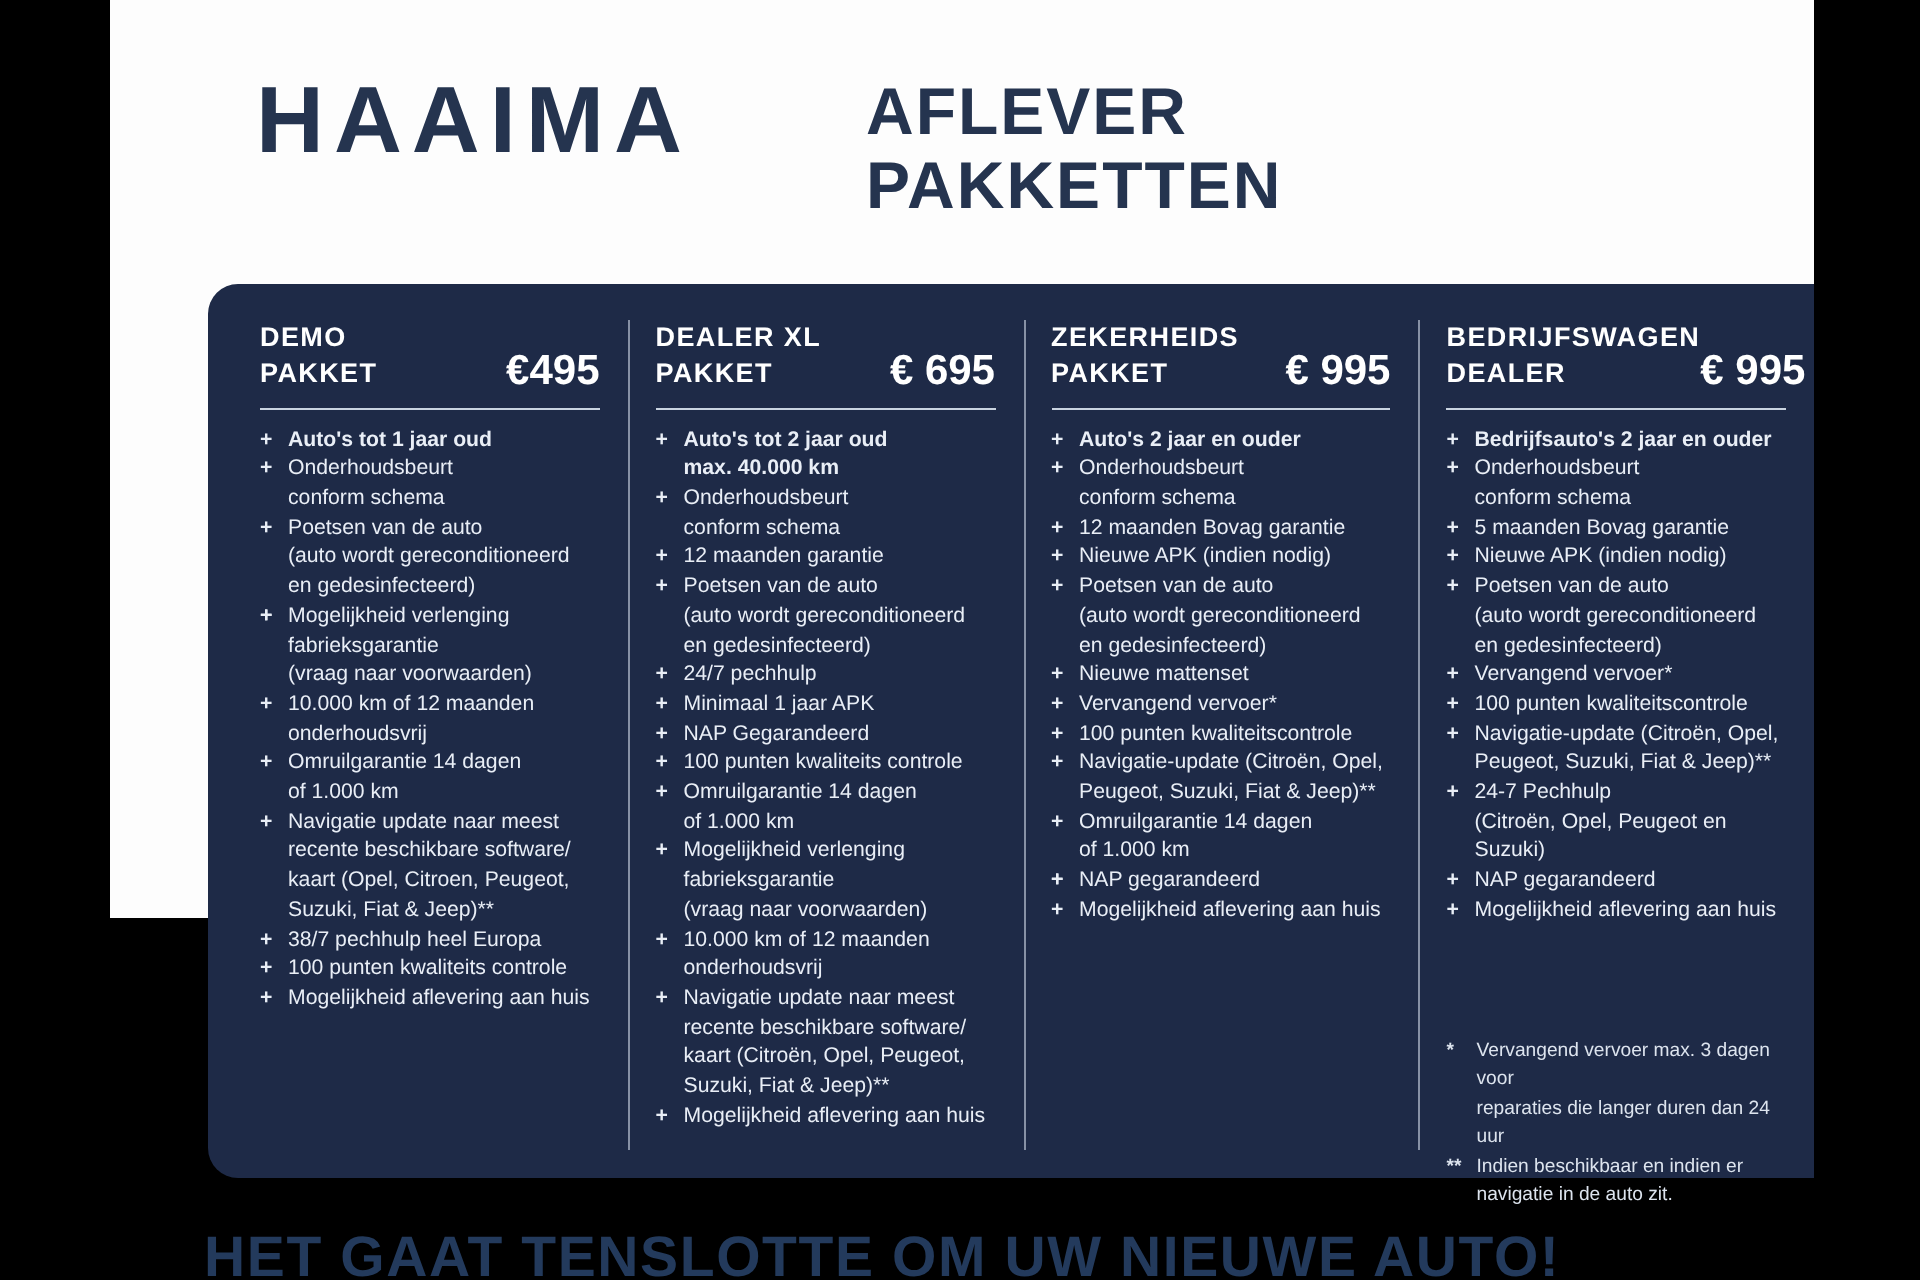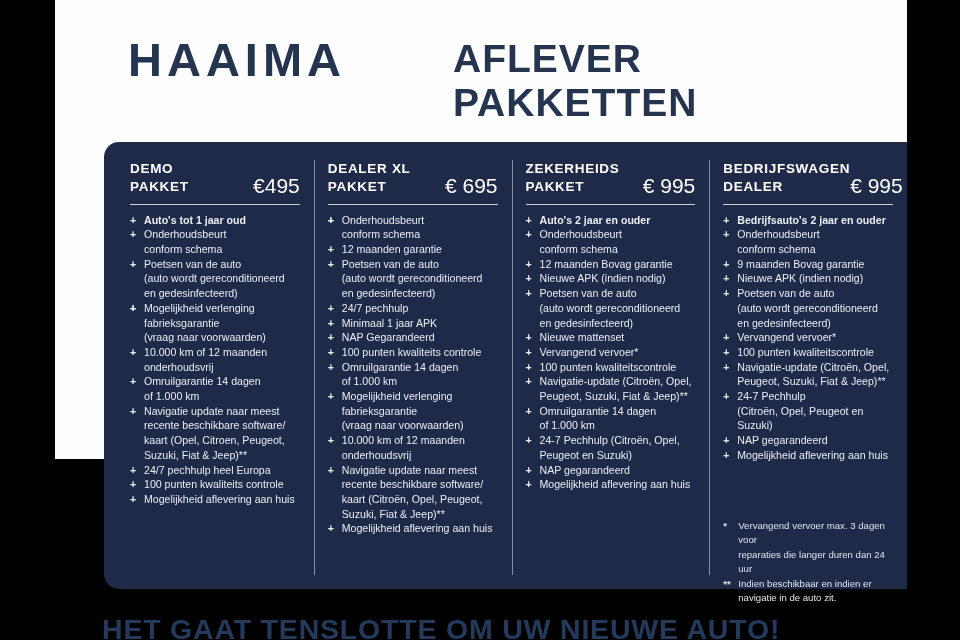--- a/index.html
+++ b/index.html
@@ -8,36 +8,36 @@
   .canvas { position:relative; width:960px; height:640px; background:var(--bar-black,#000); }
 
   .slide { position:absolute; left:55px; top:0; width:852px; height:459px;
            background:var(--slide-white,#fdfdfd); }
 
   
   .brand { position:absolute; left:73px; top:36px; color:var(--brand-navy,#25344f); }
   .brand-name { font-size:47px; font-weight:bold; letter-spacing:5px; line-height:1.04; }
   .brand-tagline { font-size:20.5px; font-weight:400; letter-spacing:2.6px; margin-top:2px; color:#2c3a55; }
 
-  .page-title { position:absolute; left:398px; top:37px; color:var(--brand-navy,#25344f);
-                font-size:39px; font-weight:bold; letter-spacing:1px; line-height:1.13;
+  .page-title { position:absolute; left:378px; top:37px; color:var(--brand-navy,#25344f);
+                font-size:33px; font-weight:bold; letter-spacing:1px; line-height:1.13;
                 white-space:pre-line; }
 
   
   .panel { position:absolute; left:49px; top:142px; width:803px; height:447px;
            background:var(--panel-navy,#1e2a47); border-radius:15px 0 0 15px;
            display:flex; padding:18px 0 14px 0; color:var(--panel-text,#e9eef6); }
   .col { flex:1 1 0; padding:0 8px 0 13px; min-width:0; }
   .col:first-child { padding-left:26px; border-left:none; }
   .col + .col { border-left:1.5px solid var(--divider,rgba(222,230,242,0.55)); }
 
   .col-header { display:flex; justify-content:space-between; align-items:flex-end; padding-right:6px; }
   .col-name { font-size:13.5px; font-weight:bold; letter-spacing:0.7px; line-height:1.32;
               color:#ffffff; white-space:pre-line; }
-  .col-price { font-size:21px; font-weight:normal; color:#ffffff; white-space:nowrap; line-height:1; }
+  .col-price { font-size:21px; font-weight:bold; color:#ffffff; white-space:nowrap; line-height:1; }
   .col-rule { border:none; border-top:1.5px solid #c9d3e0; margin:8px 6px 8px 0; }
 
   .items { list-style:none; }
   .item { position:relative; padding-left:14px; font-size:10.6px; line-height:14.7px; }
   .item .plus { position:absolute; left:0; top:0; font-weight:bold; }
   .item .item-text { white-space:pre-line; }
   .item.bold { font-weight:bold; }
 
   .footnotes { margin-top:56px; font-size:9.6px; line-height:14.5px; color:#dde4ee; }
   .footnote { position:relative; padding-left:15px; }
@@ -81,35 +81,36 @@
 fabrieksgarantie
 (vraag naar voorwaarden)</span></li>
             <li class="item"><span class="plus">+</span><span class="item-text">10.000 km of 12 maanden
 onderhoudsvrij</span></li>
             <li class="item"><span class="plus">+</span><span class="item-text">Omruilgarantie 14 dagen
 of 1.000 km</span></li>
             <li class="item"><span class="plus">+</span><span class="item-text">Navigatie update naar meest
 recente beschikbare software/
 kaart (Opel, Citroen,  Peugeot,
 Suzuki, Fiat &amp; Jeep)**</span></li>
-            <li class="item"><span class="plus">+</span><span class="item-text">24/7 pechhulp heel Europa</span></li>
+            <li class="item"><span class="plus">+</span><span class="item-text">38/7 pechhulp heel Europa</span></li>
             <li class="item"><span class="plus">+</span><span class="item-text">100 punten kwaliteits controle</span></li>
             <li class="item"><span class="plus">+</span><span class="item-text">Mogelijkheid aflevering aan huis</span></li>
           </ul>
   </div>
 
   <div class="col">
     <div class="col-header">
       <div class="col-name">DEALER XL
 PAKKET</div>
       <div class="col-price">€ 695</div>
     </div>
     <hr class="col-rule">
     <ul class="items">
-            <li class="item bold"><span class="plus">+</span></li>
+            <li class="item bold"><span class="plus">+</span><span class="item-text">Auto's tot 2 jaar oud
+max. 40.000 km</span></li>
             <li class="item"><span class="plus">+</span><span class="item-text">Onderhoudsbeurt
 conform schema</span></li>
             <li class="item"><span class="plus">+</span><span class="item-text">12 maanden garantie</span></li>
             <li class="item"><span class="plus">+</span><span class="item-text">Poetsen van de auto
 (auto wordt gereconditioneerd
 en gedesinfecteerd)</span></li>
             <li class="item"><span class="plus">+</span><span class="item-text">24/7 pechhulp</span></li>
             <li class="item"><span class="plus">+</span><span class="item-text">Minimaal 1 jaar APK</span></li>
             <li class="item"><span class="plus">+</span><span class="item-text">NAP Gegarandeerd</span></li>
             <li class="item"><span class="plus">+</span><span class="item-text">100 punten kwaliteits controle</span></li>
@@ -144,39 +145,38 @@
             <li class="item"><span class="plus">+</span><span class="item-text">Poetsen van de auto
 (auto wordt gereconditioneerd
 en gedesinfecteerd)</span></li>
             <li class="item"><span class="plus">+</span><span class="item-text">Nieuwe mattenset</span></li>
             <li class="item"><span class="plus">+</span><span class="item-text">Vervangend vervoer*</span></li>
             <li class="item"><span class="plus">+</span><span class="item-text">100 punten kwaliteitscontrole</span></li>
             <li class="item"><span class="plus">+</span><span class="item-text">Navigatie-update (Citroën, Opel,
 Peugeot, Suzuki, Fiat &amp; Jeep)**</span></li>
             <li class="item"><span class="plus">+</span><span class="item-text">Omruilgarantie 14 dagen
 of 1.000 km</span></li>
-            <li class="item"><span class="plus">+</span><span class="item-text">24-7 Pechhulp (Citroën, Opel,
-Peugeot en Suzuki)</span></li>
+            <li class="item"><span class="plus">+</span></li>
             <li class="item"><span class="plus">+</span><span class="item-text">NAP gegarandeerd</span></li>
             <li class="item"><span class="plus">+</span><span class="item-text">Mogelijkheid aflevering aan huis</span></li>
           </ul>
   </div>
 
   <div class="col">
     <div class="col-header">
       <div class="col-name">BEDRIJFSWAGEN
 DEALER</div>
       <div class="col-price">€ 995</div>
     </div>
     <hr class="col-rule">
     <ul class="items">
             <li class="item bold"><span class="plus">+</span><span class="item-text">Bedrijfsauto's 2 jaar en ouder</span></li>
             <li class="item"><span class="plus">+</span><span class="item-text">Onderhoudsbeurt
 conform schema</span></li>
-            <li class="item"><span class="plus">+</span><span class="item-text">9 maanden Bovag garantie</span></li>
+            <li class="item"><span class="plus">+</span><span class="item-text">5 maanden Bovag garantie</span></li>
             <li class="item"><span class="plus">+</span><span class="item-text">Nieuwe APK (indien nodig)</span></li>
             <li class="item"><span class="plus">+</span><span class="item-text">Poetsen van de auto
 (auto wordt gereconditioneerd
 en gedesinfecteerd)</span></li>
             <li class="item"><span class="plus">+</span><span class="item-text">Vervangend vervoer*</span></li>
             <li class="item"><span class="plus">+</span><span class="item-text">100 punten kwaliteitscontrole</span></li>
             <li class="item"><span class="plus">+</span><span class="item-text">Navigatie-update (Citroën, Opel,
 Peugeot, Suzuki, Fiat &amp; Jeep)**</span></li>
             <li class="item"><span class="plus">+</span><span class="item-text">24-7 Pechhulp
 (Citroën, Opel, Peugeot en Suzuki)</span></li>

